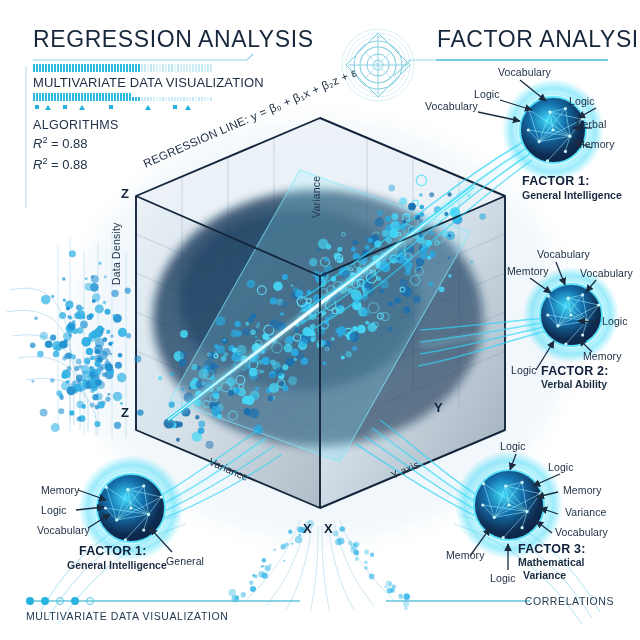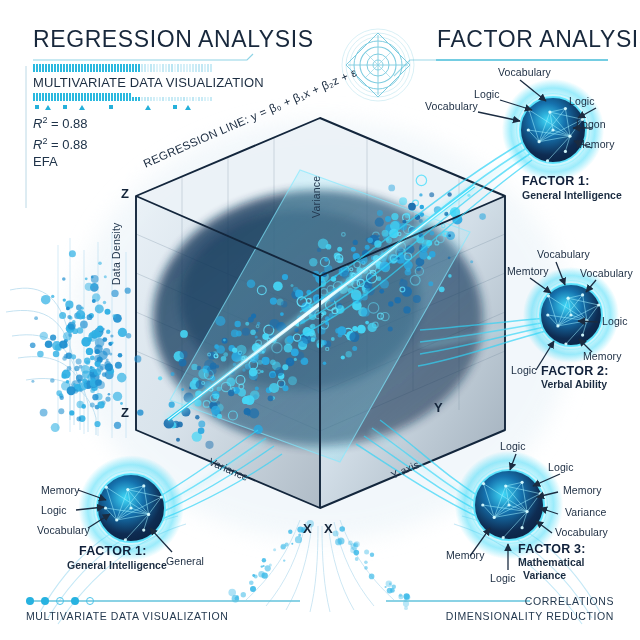--- a/index.html
+++ b/index.html
@@ -1223,44 +1223,44 @@
         <span style="position: absolute; left: 2px; top: 1px; width: 4px; height: 4px; background: rgb(37, 176, 218);"></span>
         <span style="position: absolute; left: 12px; top: 1px; width: 0px; height: 0px; border-left: 3px solid transparent; border-right: 3px solid transparent; border-bottom: 5px solid rgb(37, 176, 218);"></span>
         <span style="position: absolute; left: 30px; top: 1px; width: 4px; height: 4px; background: rgb(37, 176, 218);"></span>
         <span style="position: absolute; left: 46px; top: 1px; width: 0px; height: 0px; border-left: 3px solid transparent; border-right: 3px solid transparent; border-bottom: 5px solid rgb(37, 176, 218);"></span>
         <span style="position: absolute; left: 76px; top: 1px; width: 4px; height: 4px; background: rgb(37, 176, 218);"></span>
         <span style="position: absolute; left: 112px; top: 1px; width: 0px; height: 0px; border-left: 3px solid transparent; border-right: 3px solid transparent; border-bottom: 5px solid rgb(37, 176, 218);"></span>
         <span style="position: absolute; left: 140px; top: 1px; width: 4px; height: 4px; background: rgb(37, 176, 218);"></span>
         <span style="position: absolute; left: 152px; top: 1px; width: 0px; height: 0px; border-left: 3px solid transparent; border-right: 3px solid transparent; border-bottom: 5px solid rgb(37, 176, 218);"></span>
       </div>
 
+    <div class="algo-head">ALGORITHMS</div>
     <div class="algo-item"><i>R</i><sup>2</sup> = 0.88</div>
     <div class="algo-item"><i>R</i><sup>2</sup> = 0.88</div>
-    <div class="algo-item">EFA</div>
   </div>
 
   <div class="htmlText" id="reg-equation" style="left:144px; top:158px; transform:rotate(-23.5deg); transform-origin:left center;
               font-size:11.5px; letter-spacing:.3px; color:#16273c; white-space:nowrap;">REGRESSION LINE: y = β₀ + β₁x + β₂z + ε</div>
 
   <div class="htmlText axis-letter" style="left:121px; top:186px;">Z</div>
   <div class="htmlText axis-letter" style="left:121px; top:405px;">Z</div>
   <div class="htmlText axis-letter" style="left:434px; top:400px;">Y</div>
   <div class="htmlText axis-letter" style="left:303px; top:521px;">X</div>
   <div class="htmlText axis-letter" style="left:324px; top:521px;">X</div>
 
   <div class="htmlText axis-name" style="left:110px; top:285px; transform:rotate(-90deg); transform-origin:left top; white-space:nowrap;">Data Density</div>
   <div class="htmlText axis-name" style="left:310px; top:218px; transform:rotate(-90deg); transform-origin:left top; white-space:nowrap;">Variance</div>
   <div class="htmlText axis-name" style="left:212px; top:455px; transform:rotate(24deg); transform-origin:left top; white-space:nowrap;">Variance</div>
   <div class="htmlText axis-name" style="left:389px; top:470px; transform:rotate(-24deg); transform-origin:left top; white-space:nowrap;">Y axis</div>
 
   <div class="htmlText node-label" style="left:498px; top:66px;">Vocabulary</div>
   <div class="htmlText node-label" style="left:474px; top:88px;">Logic</div>
   <div class="htmlText node-label" style="left:425px; top:100px;">Vocabulary</div>
   <div class="htmlText node-label" style="left:569px; top:95px;">Logic</div>
-  <div class="htmlText node-label" style="left:576px; top:118px;">Logon</div>
+  <div class="htmlText node-label" style="left:576px; top:118px;">Verbal</div>
   <div class="htmlText node-label" style="left:576px; top:138px;">Memory</div>
   <div class="htmlText factor-title" style="left:522px; top:174px;">FACTOR 1:</div>
   <div class="htmlText factor-sub" style="left:522px; top:189px;">General Intelligence</div>
 
   <div class="htmlText node-label" style="left:537px; top:248px;">Vocabulary</div>
   <div class="htmlText node-label" style="left:507px; top:265px;">Memtory</div>
   <div class="htmlText node-label" style="left:580px; top:267px;">Vocabulary</div>
   <div class="htmlText node-label" style="left:602px; top:315px;">Logic</div>
   <div class="htmlText node-label" style="left:583px; top:350px;">Memory</div>
   <div class="htmlText node-label" style="left:511px; top:364px;">Logic</div>
@@ -1287,15 +1287,14 @@
 
   <div id="footer-dots">
       <span class="dot filled"></span>
       <span class="dot filled"></span>
       <span class="dot hollow"></span>
       <span class="dot filled"></span>
       <span class="dot hollow"></span>
     </div>
   <div class="htmlText footer-text" style="left:26px; top:610px;">MULTIVARIATE DATA VISUALIZATION</div>
   <div class="htmlText footer-text" style="right:26px; left:auto; top:595px;">CORRELATIONS</div>
-  <div class="htmlText footer-text" style="right:26px; left:auto; top:610px;">DIMENSIONALITY REDUCTION</div>
 
 </div>
 
 </body></html>

